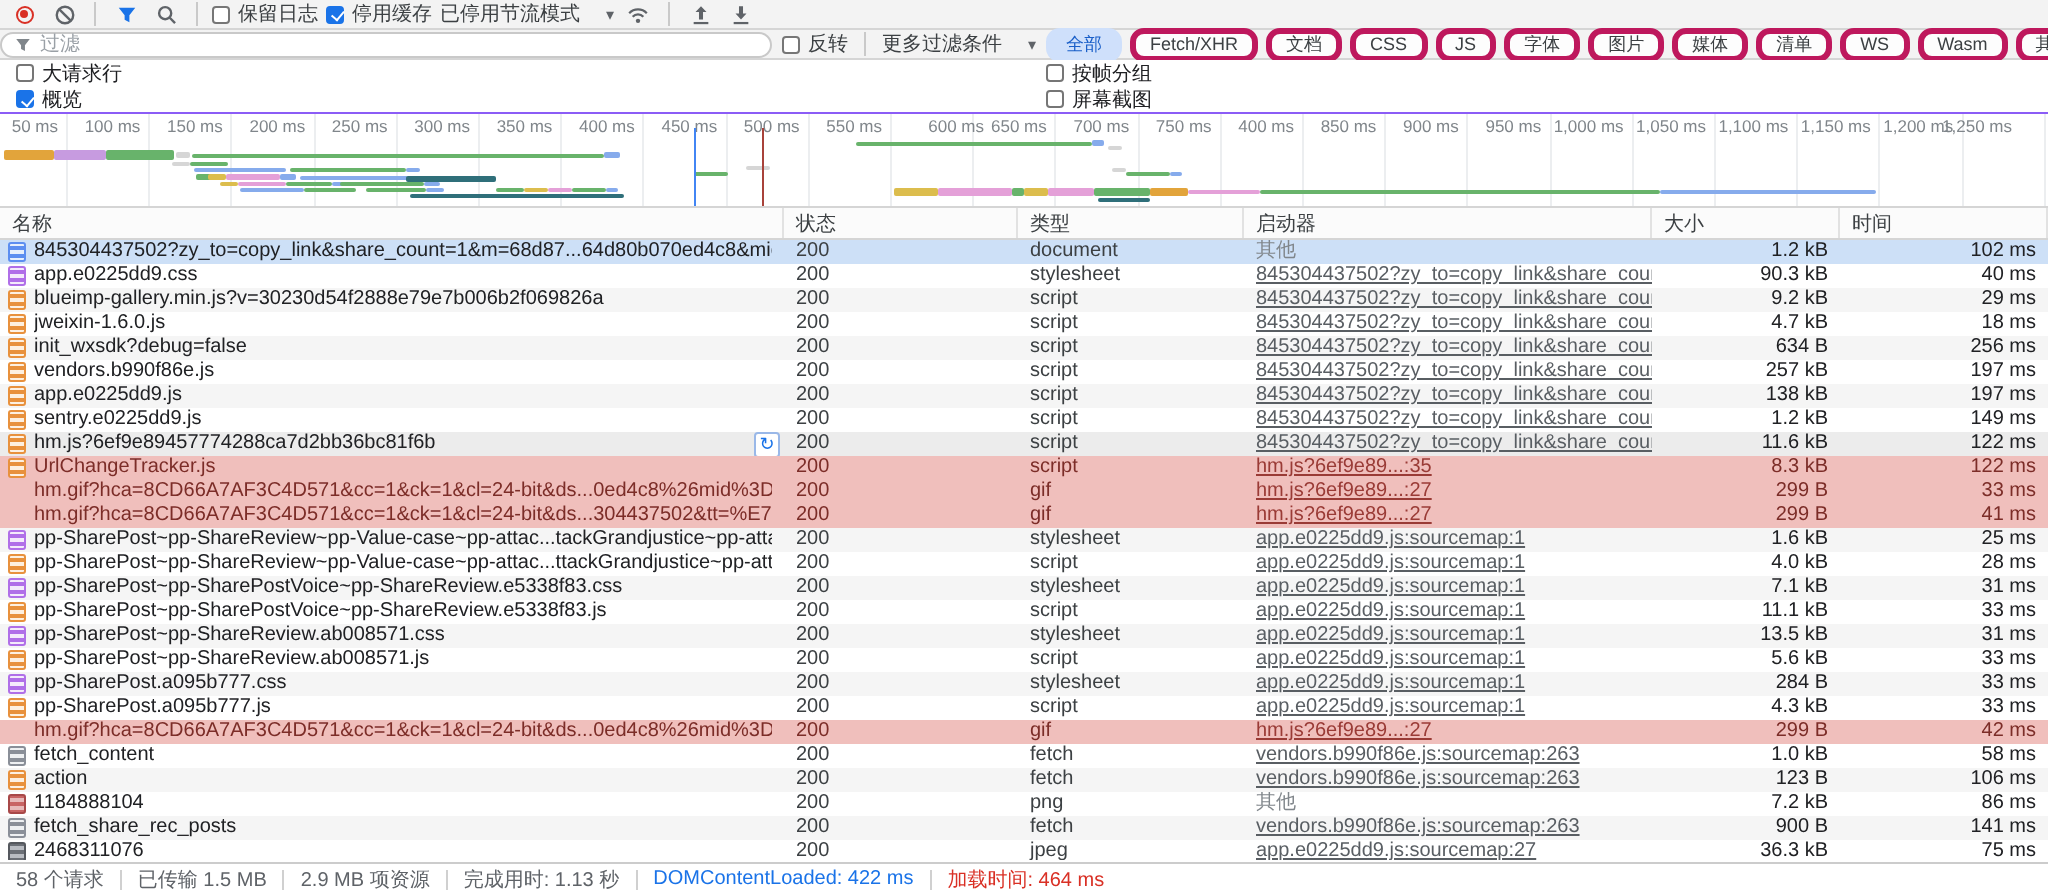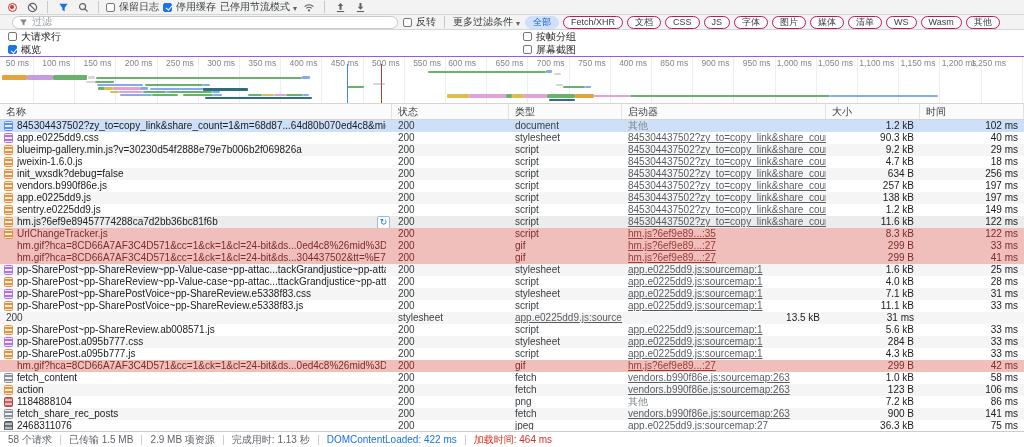--- a/index.html
+++ b/index.html
@@ -10,30 +10,30 @@
   
   .toolbar{height:14px;background:#f3f3f3;border-bottom:1px solid #d5d5d5;
            display:flex;align-items:center;padding:0 4px;gap:4px;color:#3c4043}
   .rec{width:7px;height:7px;border-radius:50%;border:1.5px solid #d93025;position:relative;display:inline-block}
   .rec::after{content:"";position:absolute;left:1.5px;top:1.5px;width:4px;height:4px;border-radius:50%;background:#d93025}
   .cbl{display:inline-flex;align-items:center;gap:4px;cursor:pointer;white-space:nowrap}
   .cb{width:9px;height:9px;border:1px solid #767676;border-radius:2px;background:#fff;display:inline-block;box-sizing:border-box;flex:0 0 9px}
   .cb.on{background:#1a73e8;border-color:#1a73e8;position:relative}
   .cb.on::after{content:"";position:absolute;left:2.5px;top:0.5px;width:2.5px;height:5px;
                 border:solid #fff;border-width:0 1.5px 1.5px 0;transform:rotate(40deg)}
-  .dd{display:inline-flex;align-items:center;gap:3px;cursor:pointer;white-space:nowrap}
+  .dd{display:inline-flex;align-items:center;gap:13px;cursor:pointer;white-space:nowrap}
   .caret::after{content:"▾";font-size:8px;color:#5f6368}
   
   .filterbar{height:14px;background:#f3f3f3;border-bottom:1px solid #d5d5d5;
-             display:flex;align-items:center;padding:0 12px;gap:5px;color:#3c4043}
+             display:flex;align-items:center;padding:0 0;gap:5px;color:#3c4043}
   .finput{display:inline-flex;align-items:center;gap:4px;width:372px;height:11px;background:#fff;
           border:1px solid #c9c9c9;border-radius:7px;padding:0 6px;flex:0 0 372px;cursor:text}
   .finput .ph{color:#9aa0a6}
   .chips{display:inline-flex;align-items:center;gap:4px}
-  .chip{padding:0px 7px;height:11px;line-height:11px;border:1px solid #be185d;border-radius:7px;
+  .chip{padding:0px 7px;height:11px;line-height:11px;border:3px solid #be185d;border-radius:7px;
         font-size:9px;color:#3c4043;background:#fdfdfd;cursor:pointer;white-space:nowrap}
   .chip.active{background:#cfe0fb;border-color:#cfe0fb;color:#1a5fc8}
   
   .optrow{height:13px;background:#fff;position:relative;display:flex;align-items:center;padding-left:8px}
   .optrow .cbl.second{position:absolute;left:523px}
   .optrow.last{border-bottom:1px solid #8b5cf6}
   
   .overview{height:46px;background:#fff;border-bottom:1px solid #d5d5d5;position:relative;overflow:hidden}
   .tick{position:absolute;top:1px;width:58px;text-align:right;font-size:8.5px;color:#80868b;pointer-events:none}
   .gl{position:absolute;top:0;bottom:0;width:1px;background:#eceef0}
@@ -208,21 +208,21 @@
     <div class="tick" style="left: 218.2px;">350 ms</div>
     <div class="gl" style="left: 321.4px;"></div>
     <div class="tick" style="left: 259.4px;">400 ms</div>
     <div class="gl" style="left: 362.6px;"></div>
     <div class="tick" style="left: 300.6px;">450 ms</div>
     <div class="gl" style="left: 403.8px;"></div>
     <div class="tick" style="left: 341.8px;">500 ms</div>
     <div class="gl" style="left: 445px;"></div>
     <div class="tick" style="left: 383px;">550 ms</div>
     <div class="gl" style="left: 486.2px;"></div>
-    <div class="tick" style="left: 418px;">600 ms</div>
+    <div class="tick" style="left: 434px;">600 ms</div>
     <div class="gl" style="left: 527.4px;"></div>
     <div class="tick" style="left: 465.4px;">650 ms</div>
     <div class="gl" style="left: 568.6px;"></div>
     <div class="tick" style="left: 506.6px;">700 ms</div>
     <div class="gl" style="left: 609.8px;"></div>
     <div class="tick" style="left: 547.8px;">750 ms</div>
     <div class="gl" style="left: 651px;"></div>
     <div class="tick" style="left: 589px;">400 ms</div>
     <div class="gl" style="left: 692.2px;"></div>
     <div class="tick" style="left: 630.2px;">850 ms</div>
@@ -479,20 +479,24 @@
         <span class="ic ic-js"></span>
         <span class="nm">pp-SharePost~pp-SharePostVoice~pp-ShareReview.e5338f83.js</span>
       </div>
       <div class="c st">200</div>
       <div class="c ty">script</div>
       <div class="c init"><span class="lnk">app.e0225dd9.js:sourcemap:1</span></div>
       <div class="c sz">11.1 kB</div>
       <div class="c tm">33 ms</div>
     </div>
     <div class="r grid alt">
+      <div class="c name">
+        <span class="ic ic-css"></span>
+        <span class="nm">pp-SharePost~pp-ShareReview.ab008571.css</span>
+      </div>
       <div class="c st">200</div>
       <div class="c ty">stylesheet</div>
       <div class="c init"><span class="lnk">app.e0225dd9.js:sourcemap:1</span></div>
       <div class="c sz">13.5 kB</div>
       <div class="c tm">31 ms</div>
     </div>
     <div class="r grid">
       <div class="c name">
         <span class="ic ic-js"></span>
         <span class="nm">pp-SharePost~pp-ShareReview.ab008571.js</span>

